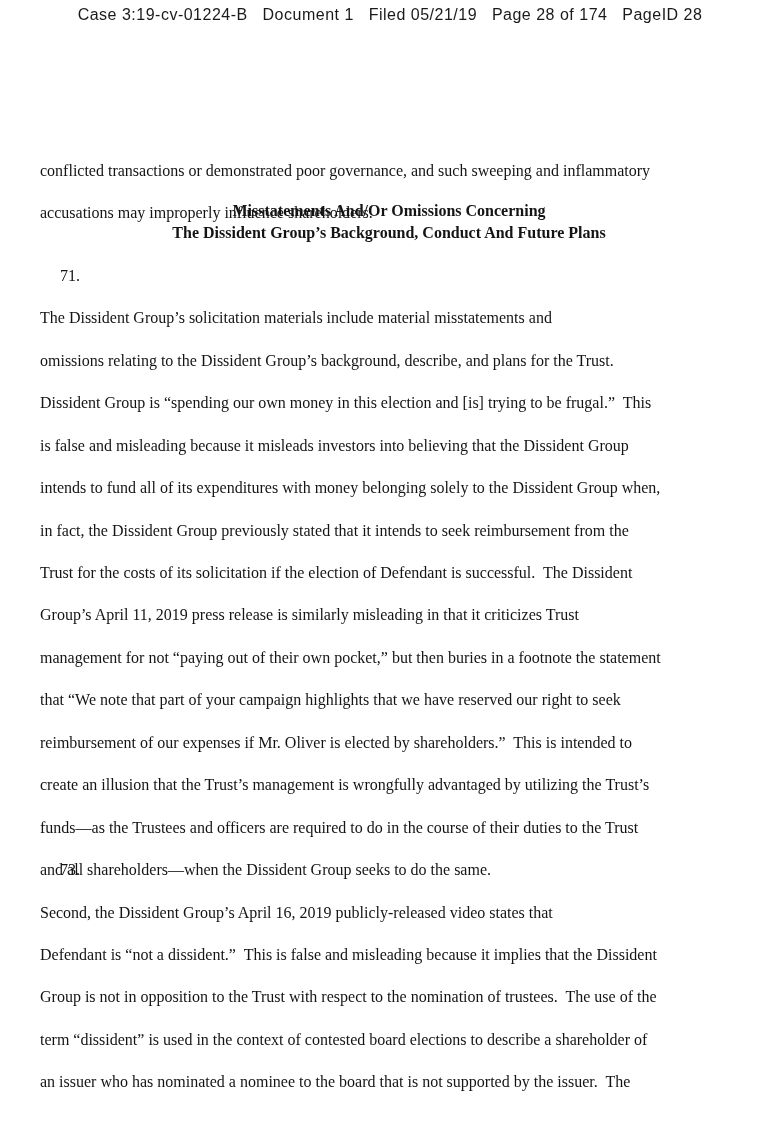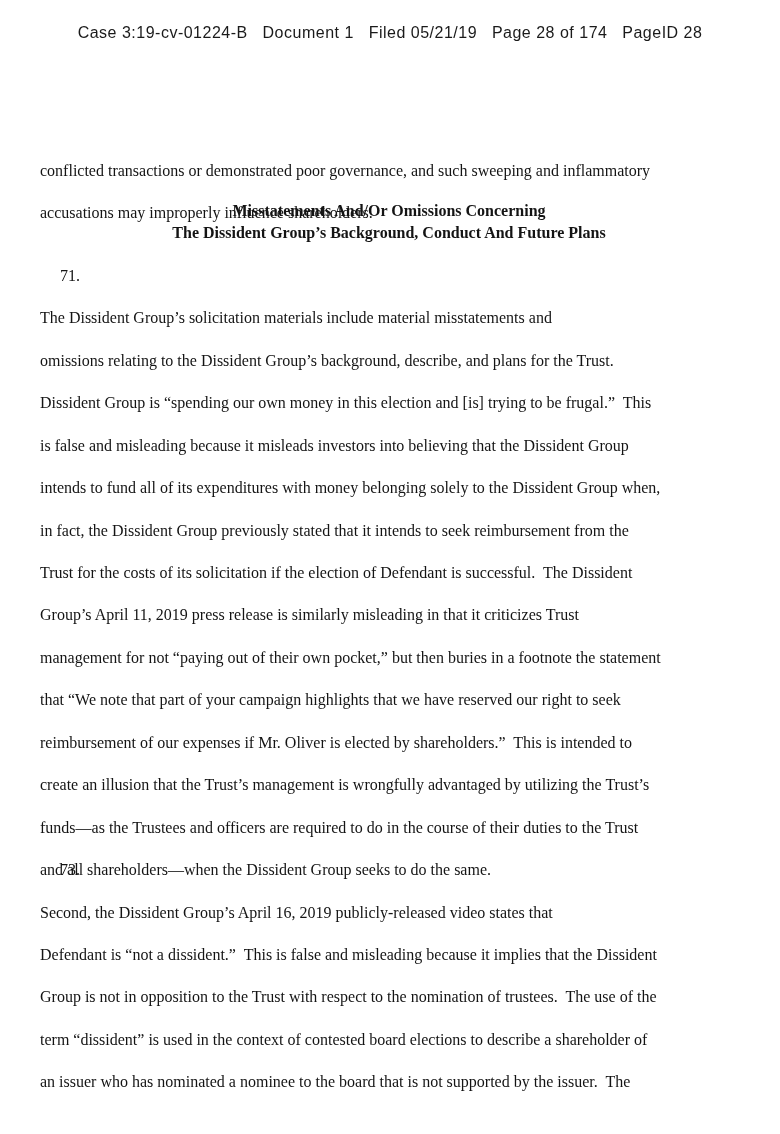--- a/index.html
+++ b/index.html
@@ -10,21 +10,21 @@
   .page {
     position: relative;
     width: 780px;
     height: 1134px;
     background: #ffffff;
     overflow: hidden;
     color: #161616;
   }
   .case-header {
     position: absolute;
-    top: 24px;
+    top: 6px;
     left: 0;
     width: 780px;
     text-align: center;
     font-family: "Liberation Sans", "DejaVu Sans", sans-serif;
     font-size: 16px;
     letter-spacing: 0.5px;
     white-space: pre;
     color: #1a1a1a;
   }
   .doc-body {

